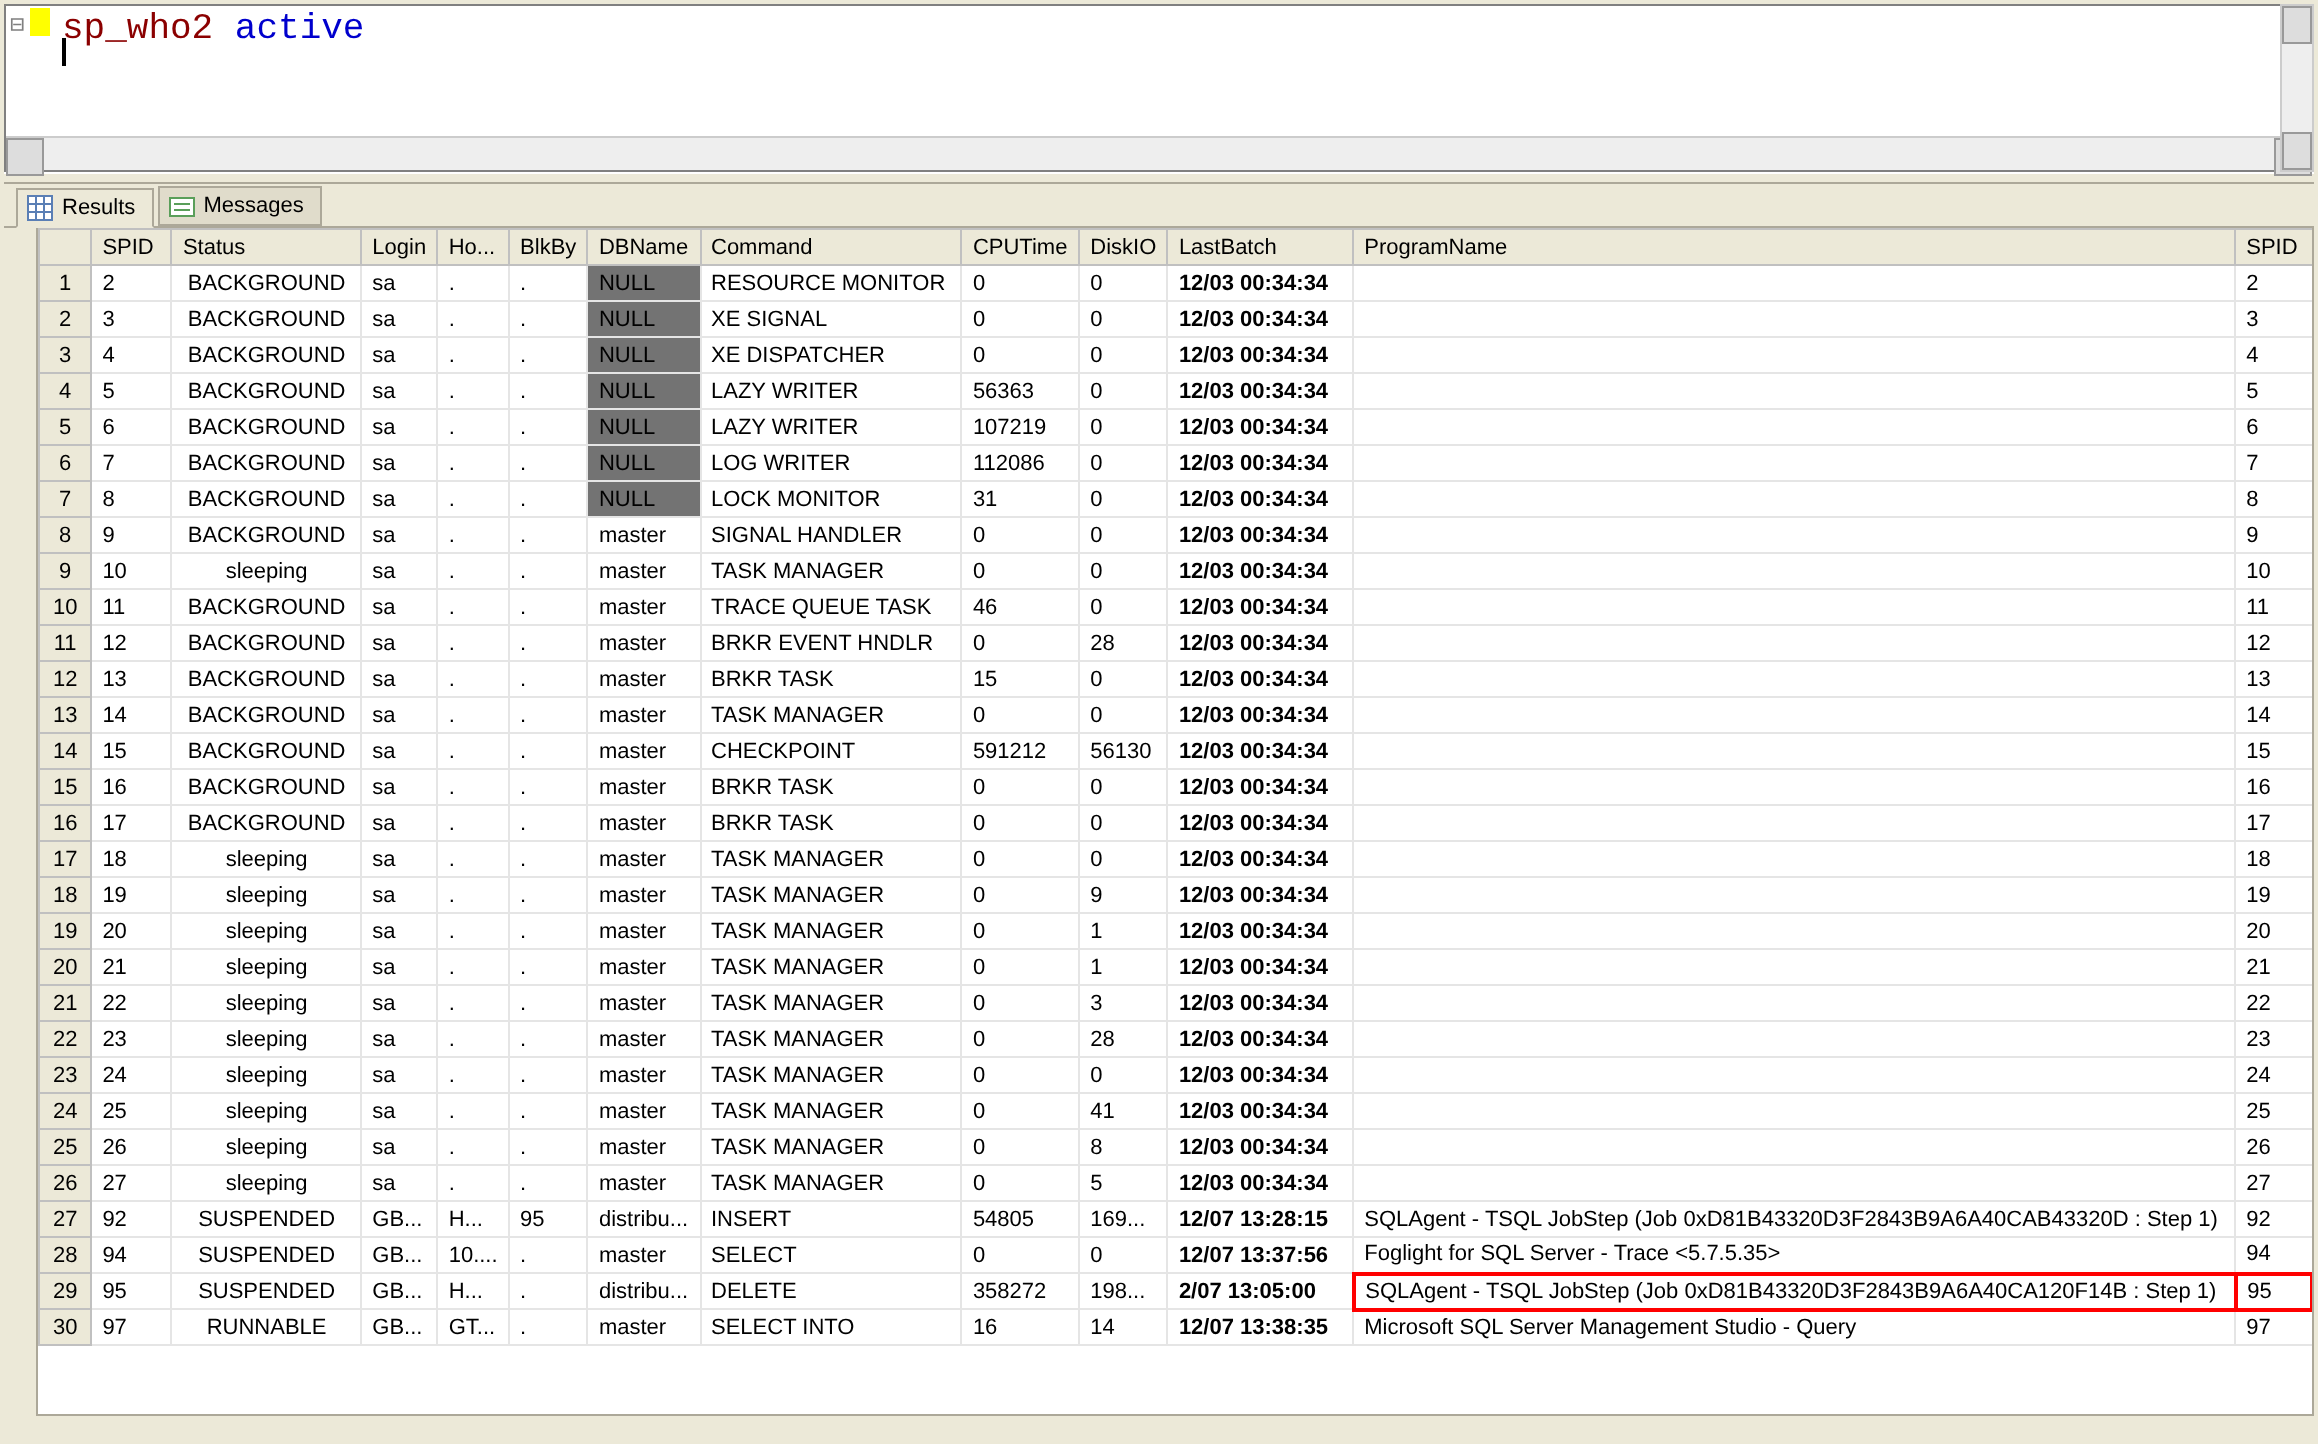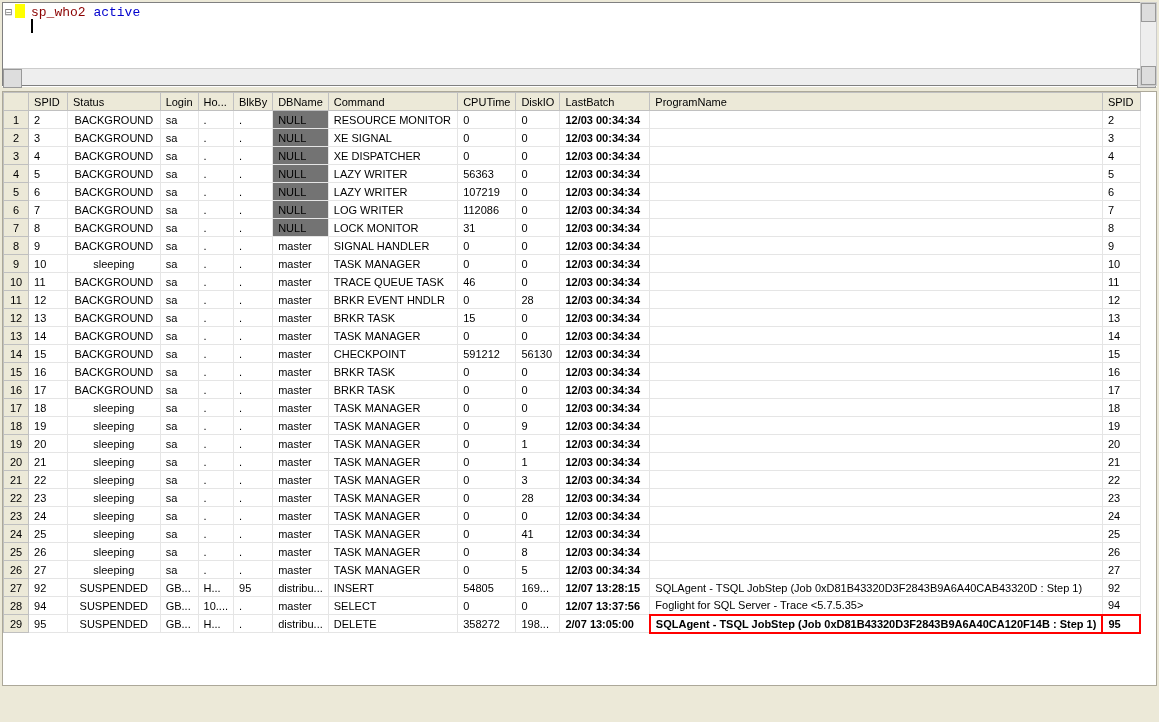--- a/index.html
+++ b/index.html
@@ -23,21 +23,21 @@
   .gutter {
     position: absolute;
     left: 2px; top: 2px;
     width: 10px;
     font-family: "Courier New", monospace;
     font-size: 12px;
     color: #808080;
   }
   .code-line {
     font-family: "Courier New", monospace;
-    font-size: 13px;
+    font-size: 18px;
     position: absolute;
     left: 28px;
     top: 2px;
     white-space: pre;
   }
   .kw1 { color: #8b0000; }
   .kw2 { color: #0000cd; }
   .cursor {
     position: absolute;
     left: 28px; top: 16px;
@@ -115,20 +115,21 @@
     display: inline-flex; align-items:center; justify-content:center;
     font-size: 10px;
   }
   .grid-wrap {
     background: #fff;
     border: 1px solid #aca899;
     border-top: none;
     height: 594px;
     overflow: hidden;
     position: relative;
+    margin-left: 16px;
   }
   table.grid {
     border-collapse: collapse;
     width: 1138px;
     font-size: 11px;
   }
   .grid th {
     background: #ece9d8;
     border: 1px solid #c0c0c0;
     font-weight: normal;
@@ -147,21 +148,20 @@
   }
   .grid .rownum {
     background: #ece9d8;
     border: 1px solid #c0c0c0;
     text-align: center;
     width: 26px;
   }
   .dbnull { background: #737373; }
   .hl-cell-red {
     border: 2px solid red !important;
-    font-weight: bold;
   }
   .col-spid1 { width: 40px; }
   .col-status { width: 94px; text-align: center; }
   .col-login { width: 34px; }
   .col-host { width: 24px; }
   .col-blk { width: 34px; }
   .col-db { width: 52px; }
   .col-cmd { width: 130px; }
   .col-cpu { width: 36px; }
   .col-disk { width: 42px; }
@@ -177,20 +177,44 @@
   <span class="gutter">⊟</span>
   <div class="code-line"><span class="kw1">sp_who2</span><span class="kw2"> active</span></div>
   <div class="cursor"></div>
   <div class="hscroll-ed"></div>
 </div>
 <div class="vscroll-ed"></div>
 
 <div class="splitter"></div>
 
 <div class="results-area">
+  <div class="tab-strip">
+    <div class="tab">
+      <span class="t-ico">
+        <svg width="14" height="14">
+            <rect x="1" y="1" width="12" height="12" fill="#fff" stroke="#5a7fb5"></rect>
+            <line x1="1" y1="5" x2="13" y2="5" stroke="#5a7fb5"></line>
+            <line x1="1" y1="9" x2="13" y2="9" stroke="#5a7fb5"></line>
+            <line x1="5" y1="1" x2="5" y2="13" stroke="#5a7fb5"></line>
+            <line x1="9" y1="1" x2="9" y2="13" stroke="#5a7fb5"></line>
+          </svg>
+      </span>
+      <span>Results</span>
+    </div>
+    <div class="tab inactive">
+      <span class="t-ico">
+        <svg width="14" height="14">
+            <rect x="1" y="3" width="12" height="9" fill="#fff" stroke="#5a9f5a"></rect>
+            <line x1="3" y1="6" x2="11" y2="6" stroke="#5a9f5a"></line>
+            <line x1="3" y1="9" x2="11" y2="9" stroke="#5a9f5a"></line>
+          </svg>
+      </span>
+      <span>Messages</span>
+    </div>
+  </div>
 
   <div class="grid-wrap">
     <table class="grid">
       <thead>
         <tr id="hdr-row">
             <th class="rownum"></th>
             <th class="col-spid1">SPID</th>
             <th class="col-status">Status</th>
             <th class="col-login">Login</th>
             <th class="col-host">Ho...</th>
@@ -633,16 +657,31 @@
             <td class="col-host">H...</td>
             <td class="col-blk">.</td>
             <td class="col-db">distribu...</td>
             <td class="col-cmd">DELETE</td>
             <td class="col-cpu">358272</td>
             <td class="col-disk">198...</td>
             <td class="col-last">2/07 13:05:00</td>
             <td class="col-prog hl-cell-red" style="border-right: none;">SQLAgent - TSQL JobStep (Job 0xD81B43320D3F2843B9A6A40CA120F14B : Step 1)</td>
             <td class="col-spid2 hl-cell-red" style="border-left: none;">95</td>
           </tr>
+          <tr>
+            <td class="rownum">30</td>
+            <td class="col-spid1">97</td>
+            <td class="col-status">RUNNABLE</td>
+            <td class="col-login">GB...</td>
+            <td class="col-host">GT...</td>
+            <td class="col-blk">.</td>
+            <td class="col-db">master</td>
+            <td class="col-cmd">SELECT INTO</td>
+            <td class="col-cpu">16</td>
+            <td class="col-disk">14</td>
+            <td class="col-last">12/07 13:38:35</td>
+            <td class="col-prog">Microsoft SQL Server Management Studio - Query</td>
+            <td class="col-spid2">97</td>
+          </tr>
         </tbody>
     </table>
   </div>
 </div>
 
 </body></html>

